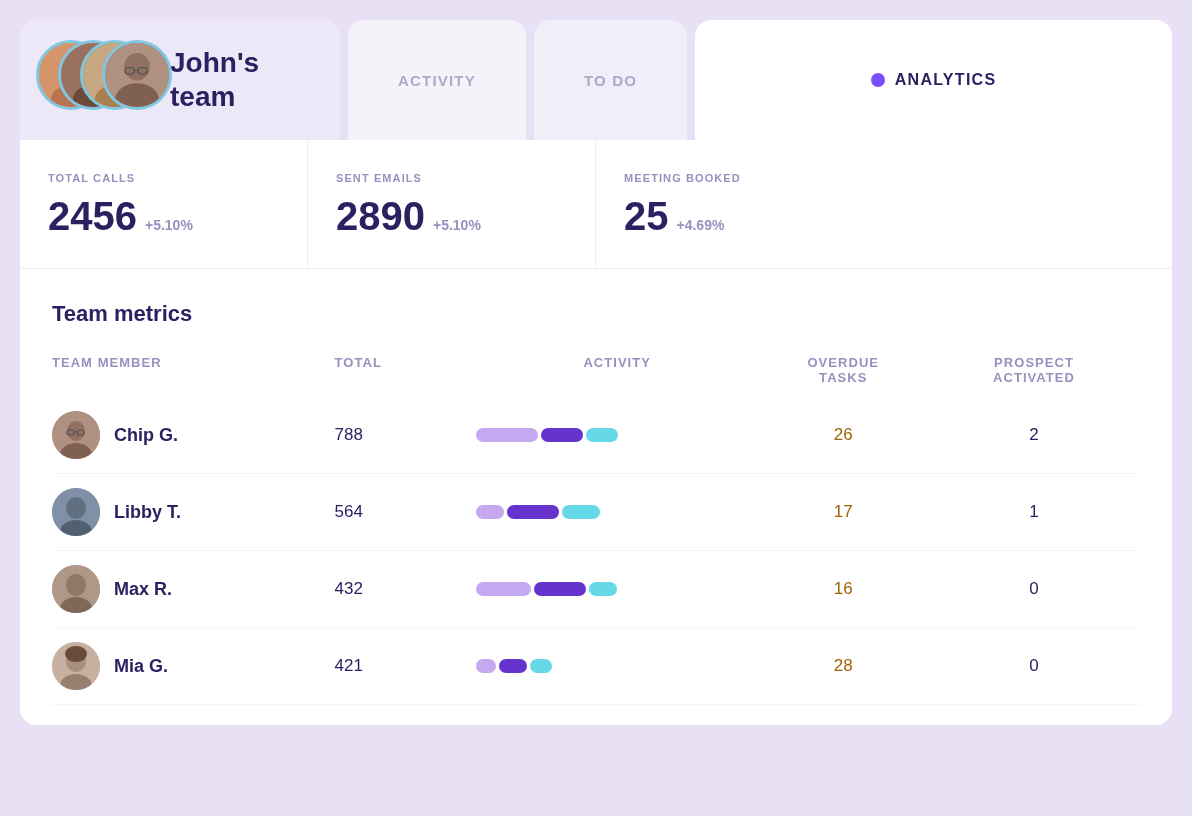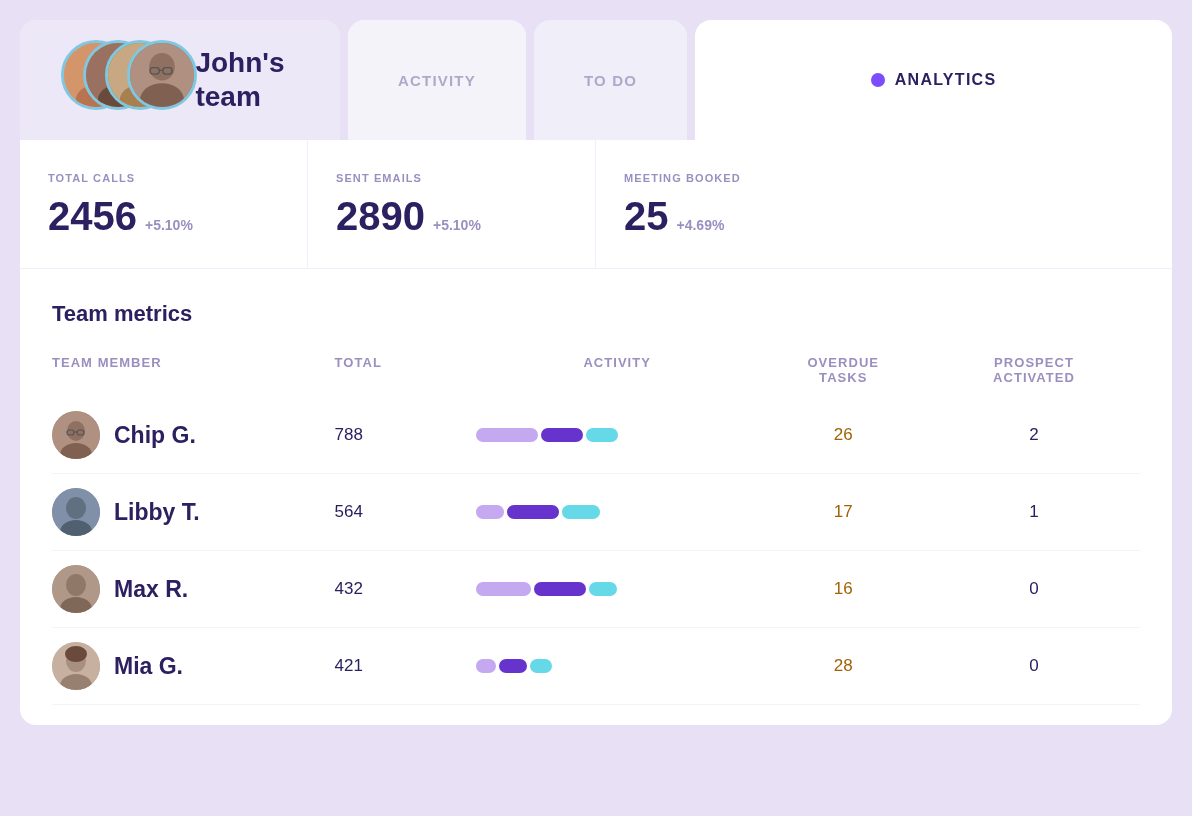--- a/index.html
+++ b/index.html
@@ -23,21 +23,20 @@
       margin-bottom: 0;
     }
     .team-section {
       background: #ede8f8;
       border-radius: 16px 16px 0 0;
       padding: 20px 30px 20px 16px;
       display: flex;
       align-items: center;
       gap: 14px;
       min-width: 320px;
-      justify-content: center;
     }
     .avatars {
       display: flex;
       position: relative;
       width: 120px;
       height: 80px;
     }
     .avatar {
       width: 70px;
       height: 70px;
@@ -199,21 +198,21 @@
       gap: 14px;
     }
     .member-avatar {
       width: 48px;
       height: 48px;
       border-radius: 50%;
       overflow: hidden;
       flex-shrink: 0;
     }
     .member-name {
-      font-size: 23px;
+      font-size: 18px;
       font-weight: 600;
       color: #2d2060;
     }
     .total-val {
       font-size: 17px;
       font-weight: 500;
       color: #2d2060;
     }
     .activity-bar {
       display: flex;

